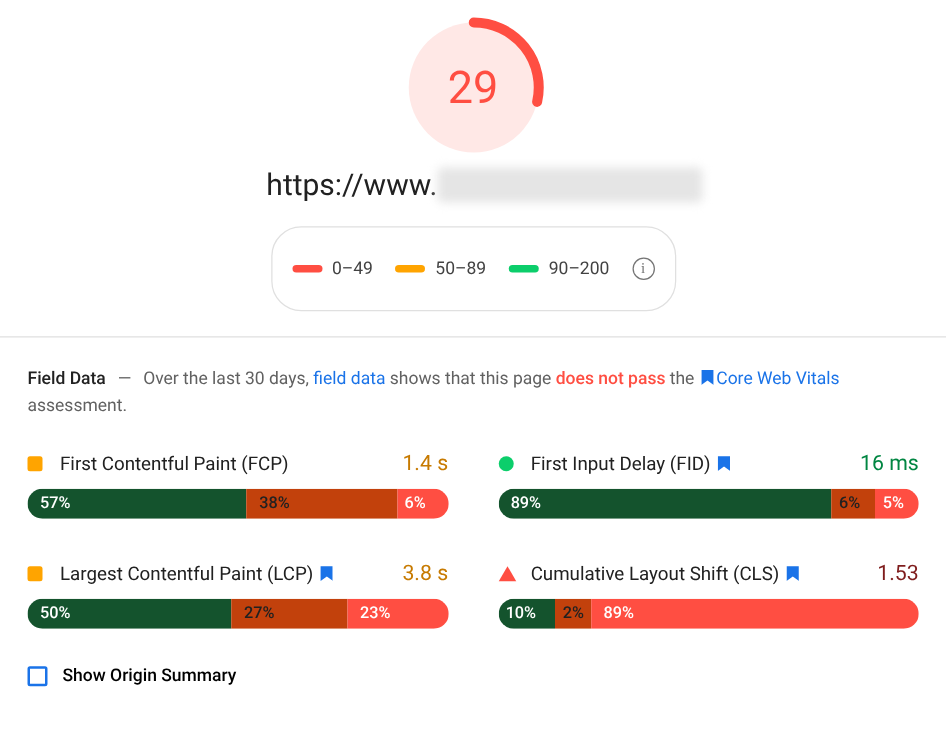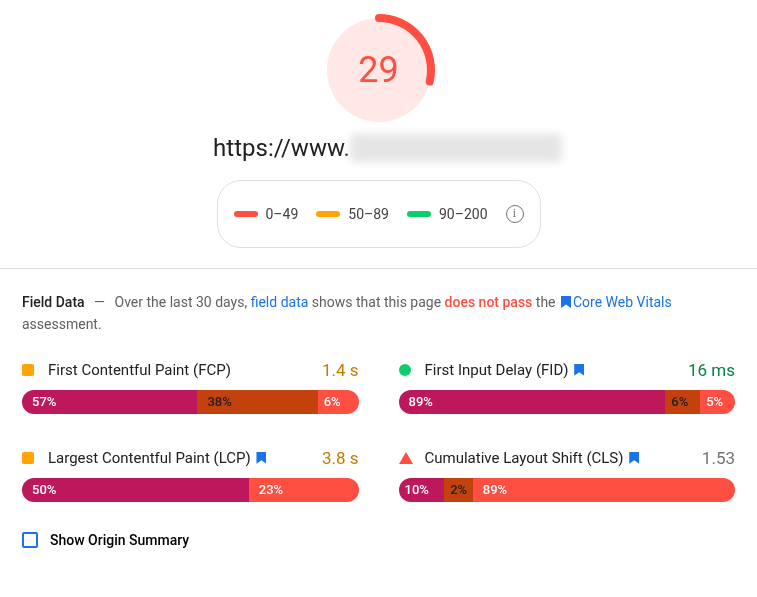--- a/index.html
+++ b/index.html
@@ -118,38 +118,38 @@
     margin-right: 12px;
   }
   .metric-name { color: #212121; font-size: 15px; }
   .metric-value {
     margin-left: auto;
     font-size: 17px;
     font-weight: 400;
   }
   .val-orange { color: #c77a00; }
   .val-green { color: #018642; }
-  .val-red { color: #737373; }
+  .val-red { color: #7f1d1d; }
 
   .dist-bar {
     display: flex;
     height: 24px;
     border-radius: 12px;
     overflow: hidden;
     font-size: 13px;
     color: #fff;
     font-weight: 500;
   }
   .seg {
     display: flex;
     align-items: center;
     padding-left: 10px;
   }
   .seg.small { padding-left: 6px; }
-  .seg.g { background: #be185d; }
+  .seg.g { background: #14532d; }
   .seg.o { background: #c2410c; color: #212121; }
   .seg.r { background: #ff4e42; }
 
   .origin-toggle {
     margin-top: 30px;
     display: flex;
     align-items: center;
     gap: 12px;
     color: #000000;
     font-size: 14px;
@@ -245,20 +245,21 @@
       <div class="metric-head">
         <span class="shape square"></span>
         <span class="metric-name">
           <span>Largest Contentful Paint (LCP)</span>
           <span class="bookmark-icon"></span>
         </span>
         <span class="metric-value val-orange">3.8 s</span>
       </div>
       <div class="dist-bar">
         <div class="seg g" style="flex:50">50%</div>
+        <div class="seg o" style="flex:27">27%</div>
         <div class="seg r" style="flex:23">23%</div>
       </div>
     </div>
 
     <div class="metric">
       <div class="metric-head">
         <span class="shape triangle"></span>
         <span class="metric-name">
           <span>Cumulative Layout Shift (CLS)</span>
           <span class="bookmark-icon"></span>

